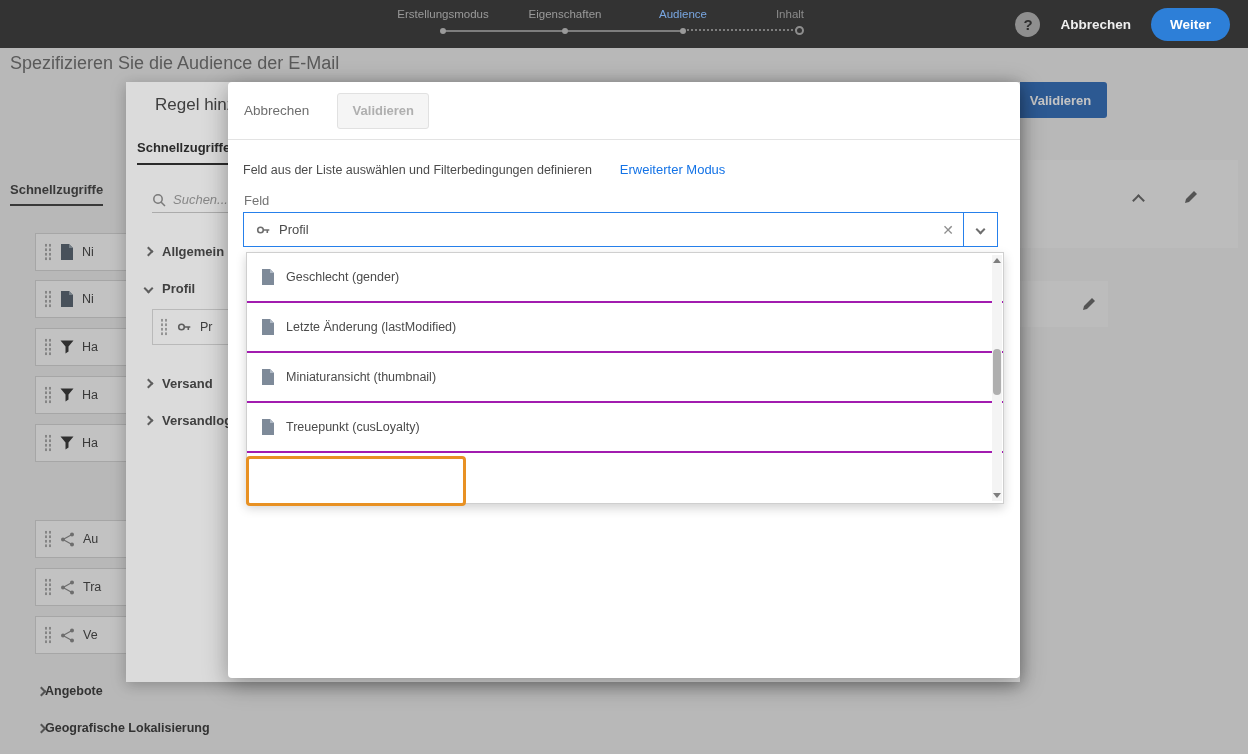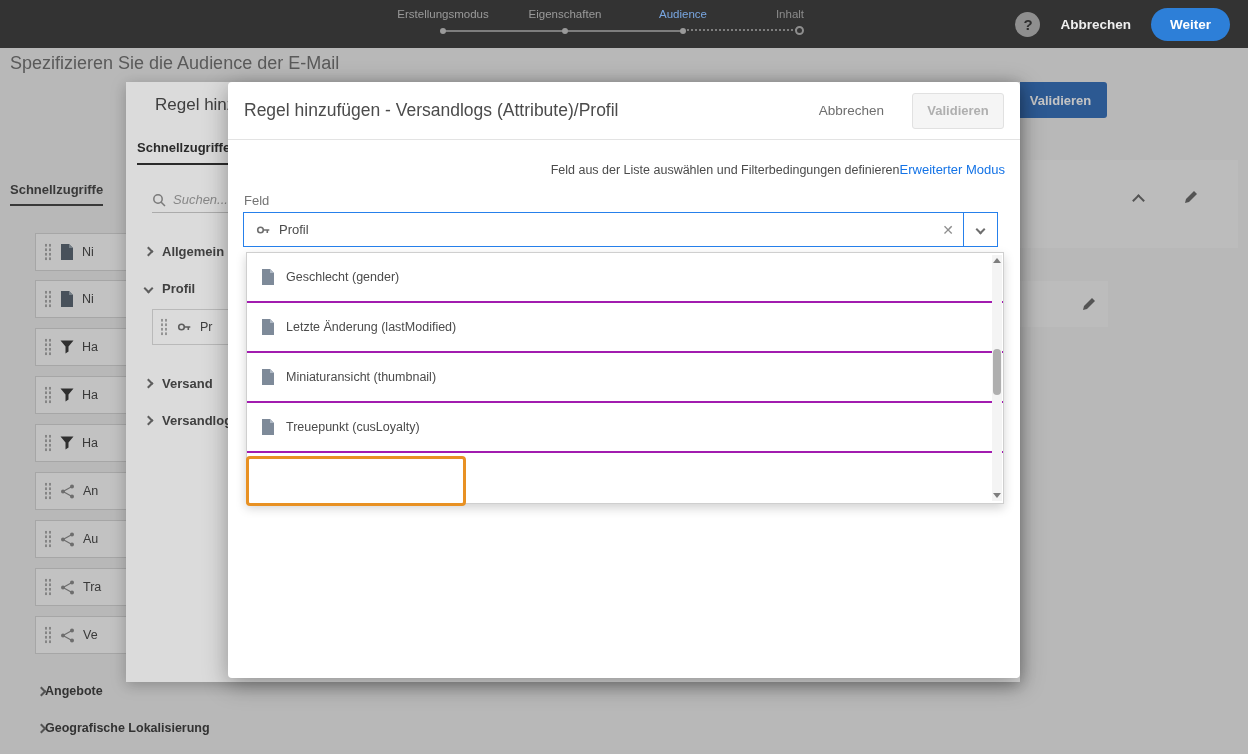--- a/index.html
+++ b/index.html
@@ -64,21 +64,21 @@
   .bm-row .lbl { font-size:13px; font-weight:700; color:#4B4B4B; white-space:nowrap; }
   .bm-child { position:absolute; left:26px; top:227px; width:250px; height:36px; background:#FFF; border:1px solid #D8D8D8; display:flex; align-items:center; gap:8px; padding-left:7px; cursor:pointer; }
   .bm-child .lbl { font-size:12.5px; color:#4B4B4B; white-space:nowrap; }
 
   
   .modal-front { position:absolute; left:228px; top:82px; width:792px; height:596px; background:#FFF; border-radius:4px; z-index:8; box-shadow:0 6px 24px rgba(0,0,0,0.35); }
   .fm-header { position:absolute; left:0; top:0; right:0; height:58px; display:flex; align-items:center; padding:0 16px; border-bottom:1px solid #E3E3E3; }
   .fm-title { flex:1; font-size:17.5px; font-weight:400; color:#4B4B4B; white-space:nowrap; }
   .fm-cancel { font-size:13.5px; color:#6E6E6E; margin-right:28px; cursor:pointer; }
   .fm-validate { width:92px; height:36px; background:#F5F5F5; border:1px solid #E1E1E1; border-radius:3px; color:#AFAFAF; font-size:13px; font-weight:700; font-family:inherit; }
-  .fm-instr-row { position:absolute; left:15px; right:15px; top:80px; display:flex; justify-content:flex-end; align-items:center; }
+  .fm-instr-row { position:absolute; left:15px; right:15px; top:80px; display:flex; justify-content:flex-start; align-items:center;gap:28px; }
   .fm-instr { font-size:12.5px; color:#4B4B4B; }
   .fm-adv { font-size:13px; color:#1473E6; cursor:pointer; }
   .fm-field-label { position:absolute; left:16px; top:111px; font-size:13px; color:#747474; }
   .fm-combo { position:absolute; left:15px; top:130px; width:755px; height:35px; border:1px solid #2680EB; background:#FFF; display:flex; align-items:center; }
   .fm-combo .key { margin:0 8px 0 11px; }
   .fm-combo input { flex:1; border:none; outline:none; font-size:13px; color:#4B4B4B; font-family:inherit; }
   .fm-clear { width:30px; text-align:center; color:#8E8E8E; font-size:14px; cursor:pointer; }
   .fm-dd-btn { width:34px; align-self:stretch; border-left:1px solid #2680EB; display:flex; align-items:center; justify-content:center; cursor:pointer; background:#FFF; }
   .fm-list { position:absolute; left:18px; top:170px; width:758px; height:252px; background:#FFF; border:1px solid #CFCFCF; box-shadow:0 4px 10px rgba(0,0,0,0.18); }
   .fm-opt { height:50px; display:flex; align-items:center; gap:11px; padding-left:14px; border-bottom:2px solid #a21caf; cursor:pointer; }
@@ -166,30 +166,20 @@
         </svg>
       <span class="lbl">Ha</span>
     </div>
     <div class="side-item" style="top:376px">
       <span class="dots"></span>
       <svg width="14" height="14" viewBox="0 0 14 14">
           <path d="M0.5 0.5h13L8.5 6.5v5l-3 2v-7z" fill="#3E3E3E"></path>
         </svg>
       <span class="lbl">Ha</span>
     </div>
-    <div class="side-item" style="top:424px">
-      <span class="dots"></span>
-      <svg width="15" height="15" viewBox="0 0 15 15">
-          <path d="M3 7.5L12 2.5M3 7.5l9 5" stroke="#8E8E8E" stroke-width="1.2"></path>
-          <circle cx="3" cy="7.5" r="2" fill="#8E8E8E"></circle>
-          <circle cx="12" cy="2.5" r="2" fill="#8E8E8E"></circle>
-          <circle cx="12" cy="12.5" r="2" fill="#8E8E8E"></circle>
-        </svg>
-      <span class="lbl">An</span>
-    </div>
     <div class="side-item" style="top:472px">
       <span class="dots"></span>
       <svg width="15" height="15" viewBox="0 0 15 15">
           <path d="M3 7.5L12 2.5M3 7.5l9 5" stroke="#8E8E8E" stroke-width="1.2"></path>
           <circle cx="3" cy="7.5" r="2" fill="#8E8E8E"></circle>
           <circle cx="12" cy="2.5" r="2" fill="#8E8E8E"></circle>
           <circle cx="12" cy="12.5" r="2" fill="#8E8E8E"></circle>
         </svg>
       <span class="lbl">Au</span>
     </div>
@@ -260,21 +250,20 @@
     <div class="bm-row" style="top:331px">
       <span class="chev right"></span>
       <span class="lbl">Versandlogs</span>
     </div>
   </section>
 
   <div class="overlay-b"></div>
 
   <section class="modal-front">
     <div class="fm-header">
-      <div class="fm-title">Regel hinzufügen - Versandlogs (Attribute)/Profil</div>
       <span class="fm-cancel">Abbrechen</span>
       <button class="fm-validate" disabled="">Validieren</button>
     </div>
 
     <div class="fm-instr-row">
       <span class="fm-instr">Feld aus der Liste auswählen und Filterbedingungen definieren</span>
       <span class="fm-adv">Erweiterter Modus</span>
     </div>
 
     <div class="fm-field-label">Feld</div>

